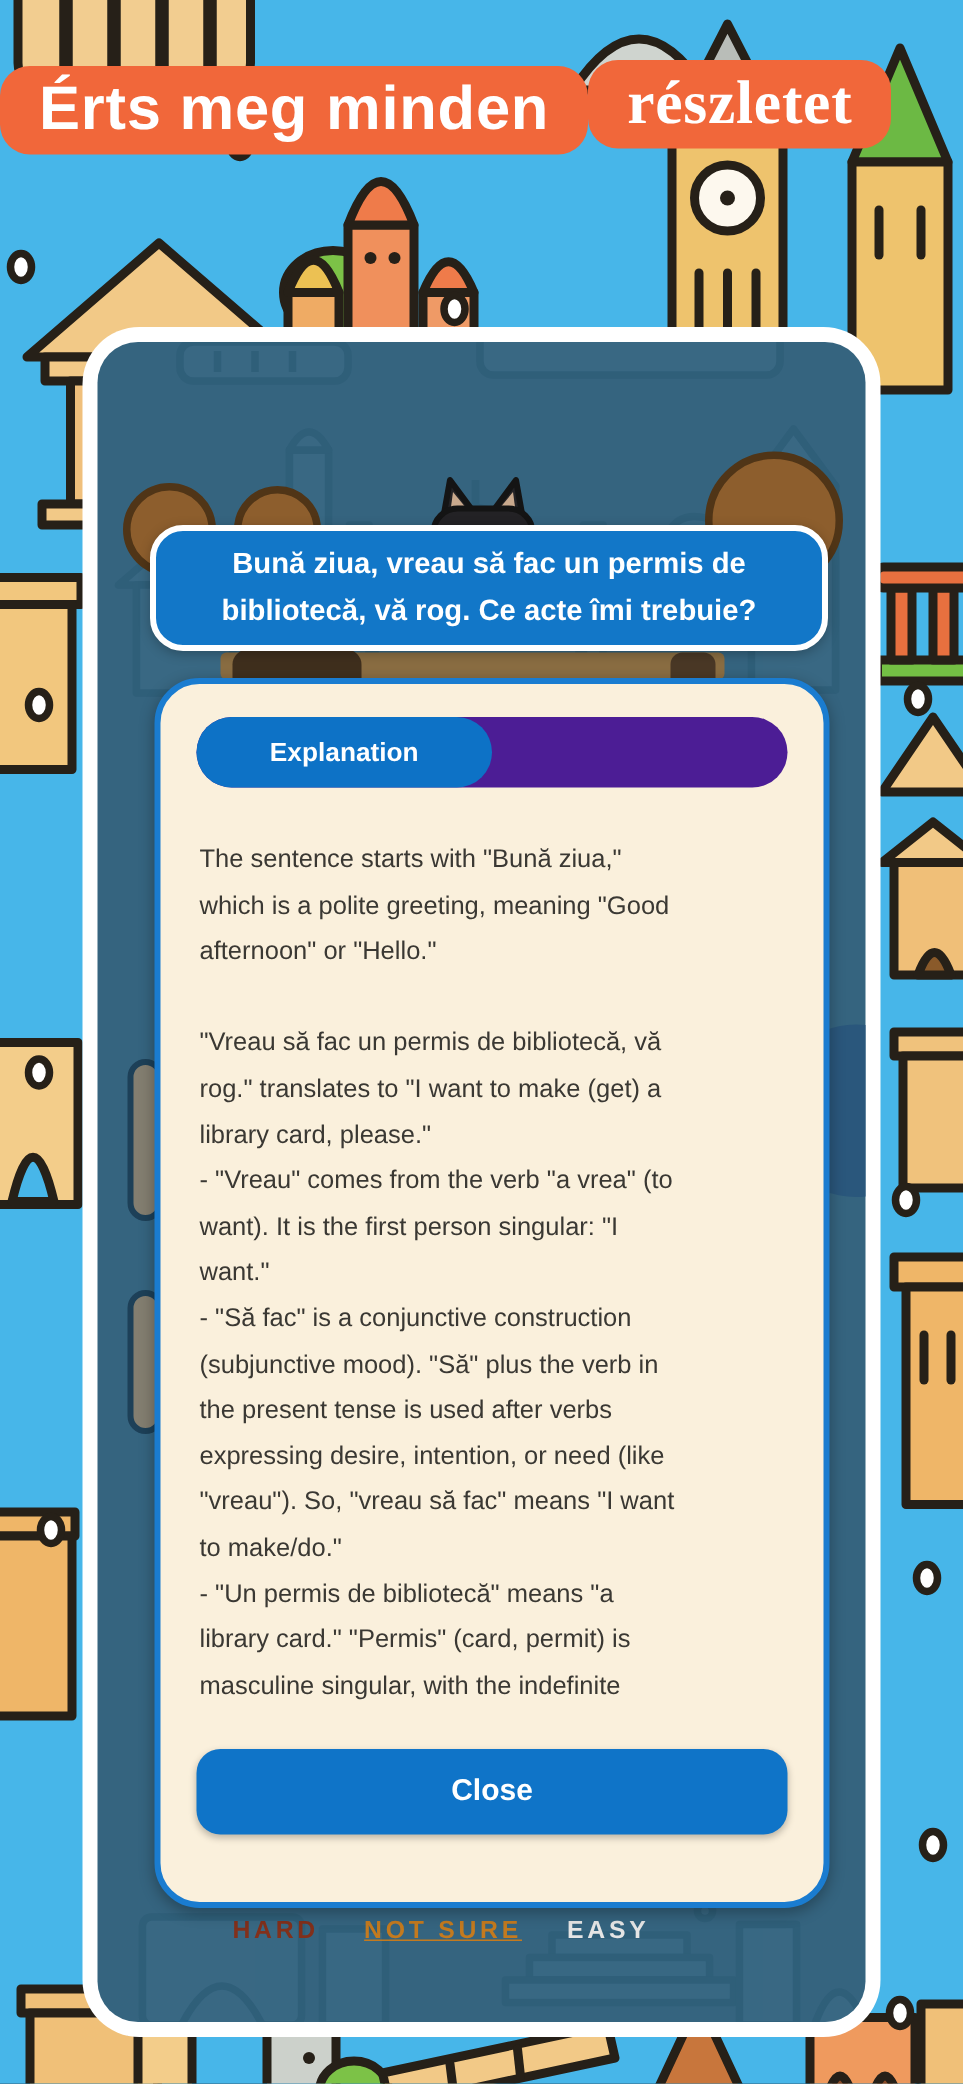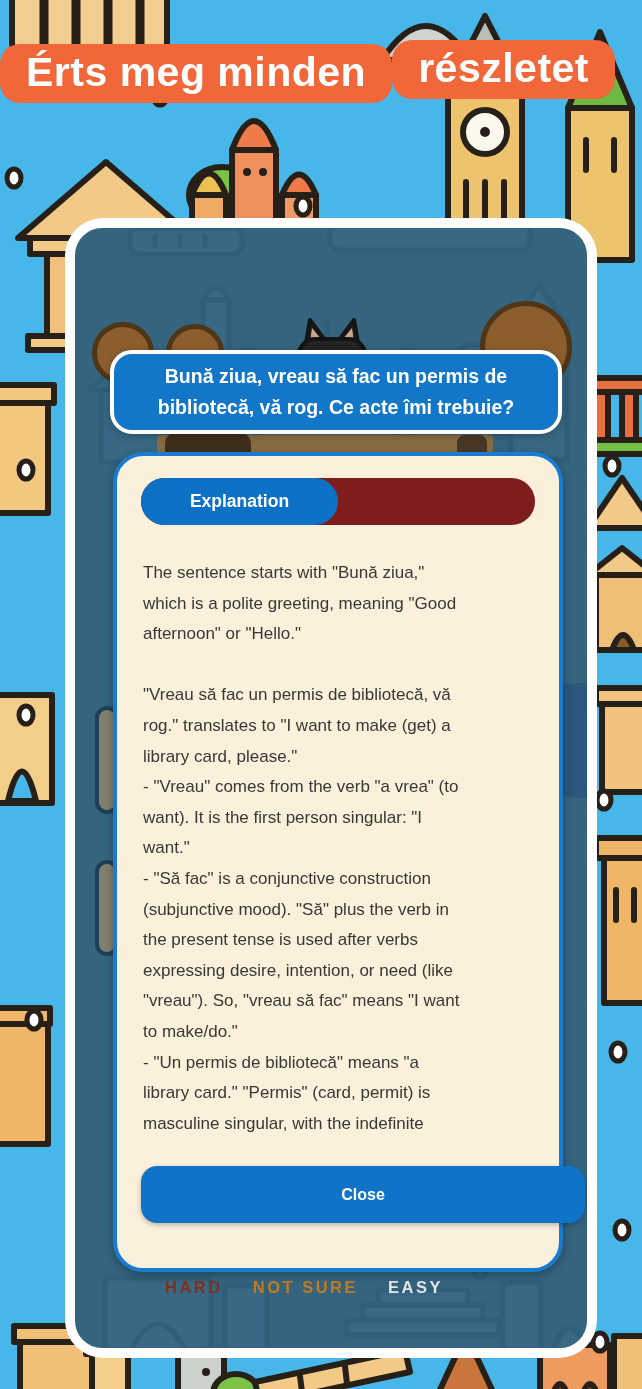--- a/index.html
+++ b/index.html
@@ -12,24 +12,24 @@
   svg.bg-art { position:absolute; left:0; top:0; z-index:0; }
 
   
   .banner { position:absolute; top:44px; left:0; width:642px; z-index:5;
     display:flex; align-items:center; }
   .banner-pill {
     background:#f1673a; color:#ffffff; font-weight:800; font-size:41px;
     line-height:1.06; padding:7px 26px 9px; border-radius:20px;
     letter-spacing:.5px; white-space:nowrap;
   }
-  .banner-pill.l2 { margin-top:-9px; }
-
-  
-  .frame { position:absolute; left:65px; top:218px; width:532px; height:1140px;
+  .banner-pill.l2 { margin-top:-9px;font-family:Liberation Serif, serif; }
+
+  
+  .frame { position:absolute; left:55px; top:218px; width:532px; height:1140px;
     background:#ffffff; border-radius:38px; z-index:2; }
   .screen { position:absolute; left:10px; top:10px; width:512px; height:1120px;
     background:#35647f; border-radius:27px; overflow:hidden; }
   .screen-doodles { position:absolute; left:0; top:0; opacity:.55; }
 
   
   .coin { position:absolute; border-radius:50%;
     background:#8d5e2d; border:5px solid #503517; }
   .coin.c1 { left:17px; top:94px; width:62px; height:62px; }
   .coin.c2 { left:91px; top:96px; width:58px; height:58px; }
@@ -54,39 +54,39 @@
     box-shadow:0 2px 8px rgba(0,0,0,.25);
     display:flex; align-items:center; justify-content:center; z-index:3; }
   .bubble p { color:#ffffff; font-size:19.5px; font-weight:600;
     line-height:31px; text-align:center; white-space:pre-line; }
 
   
   .modal { position:absolute; left:38px; top:224px; width:450px; height:820px;
     background:#faf0dc; border:4px solid #1a7cd0; border-radius:30px; z-index:4;
     box-shadow:0 3px 10px rgba(0,0,0,.3); }
   .tabbar { position:absolute; left:24px; top:22px; width:394px; height:47px;
-    background:#7f1d1d; border-radius:24px; display:flex; }
+    background:#4c1d95; border-radius:24px; display:flex; }
   .tab { width:50%; height:100%; display:flex; align-items:center; justify-content:center;
     font-size:17.5px; font-weight:700; border:none; background:transparent; cursor:pointer;
     font-family:"Liberation Sans", sans-serif; color:#8e8e8c; border-radius:24px; }
   .tab.active { background:#0d72c6; color:#ffffff; }
   .modal-body { position:absolute; left:26px; top:102px; width:394px;
     font-size:17px; line-height:30.6px; color:#3a3833; white-space:pre-line; }
-  .close-btn { position:absolute; left:24px; bottom:45px; width:444px; height:57px;
+  .close-btn { position:absolute; left:24px; bottom:45px; width:394px; height:57px;
     background:#0f74c8; border:none; border-radius:16px; cursor:pointer;
-    color:#ffffff; font-size:16px; font-weight:700;
+    color:#ffffff; font-size:20px; font-weight:700;
     font-family:"Liberation Sans", sans-serif;
     box-shadow:0 2px 5px rgba(0,0,0,.25); }
 
   
   .rating { position:absolute; left:0; top:1050px; width:452px;
     display:flex; justify-content:space-between; padding:0 84px 0 90px;
     font-size:16.5px; font-weight:800; letter-spacing:2.5px; }
   .rating .hard { color:#82301b; }
-  .rating .notsure { color:#c47a1f; }
+  .rating .notsure { color:#c47a1f;text-decoration:underline; }
   .rating .easy { color:#e5e5e5; }
 </style>
 </head>
 <body>
 
 <svg class="bg-art" width="642" height="1389" viewBox="0 0 642 1389">
   <g stroke="#262018" stroke-width="6" stroke-linejoin="round" stroke-linecap="round">
 
     <rect x="12" y="-30" width="155" height="88" rx="16" fill="#f2cd90"></rect>
     <line x1="44" y1="-8" x2="44" y2="44" stroke-width="9"></line>

